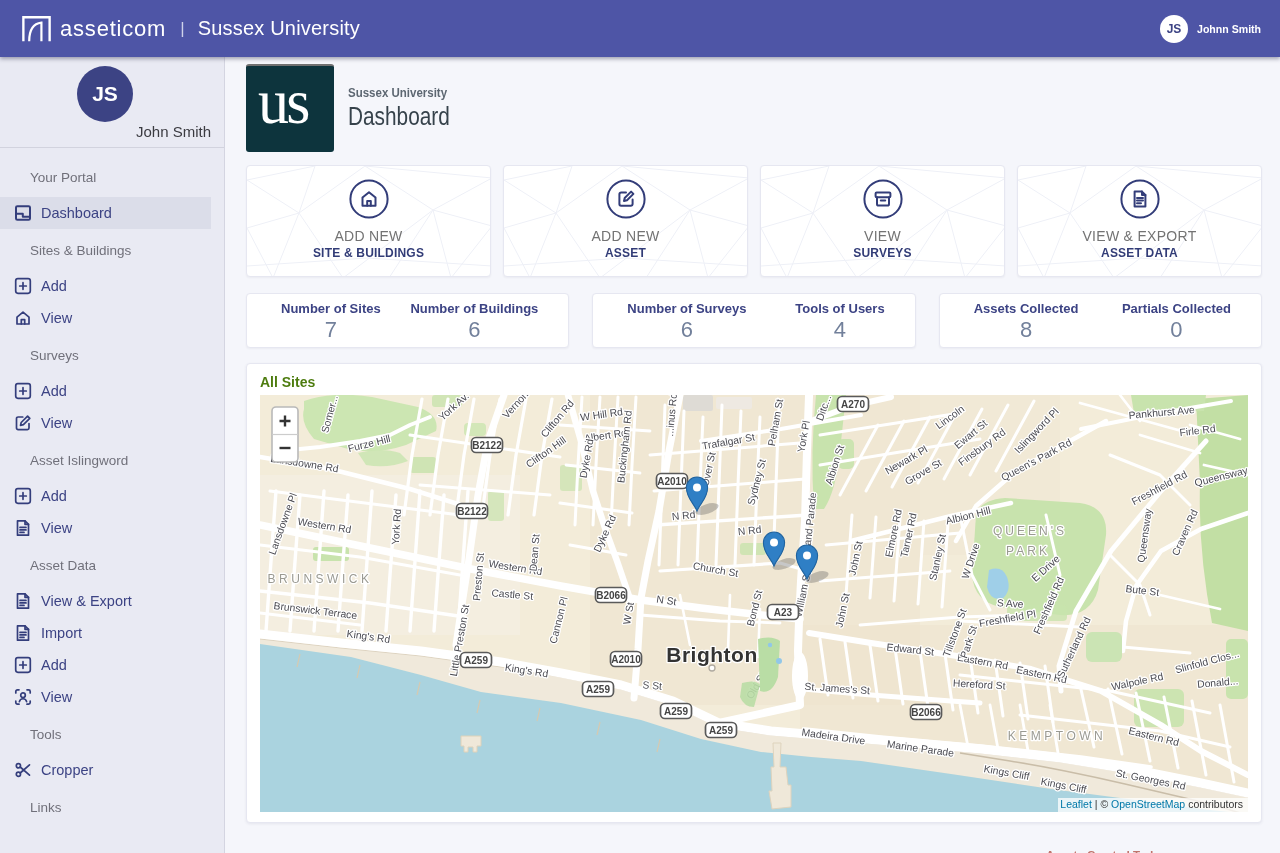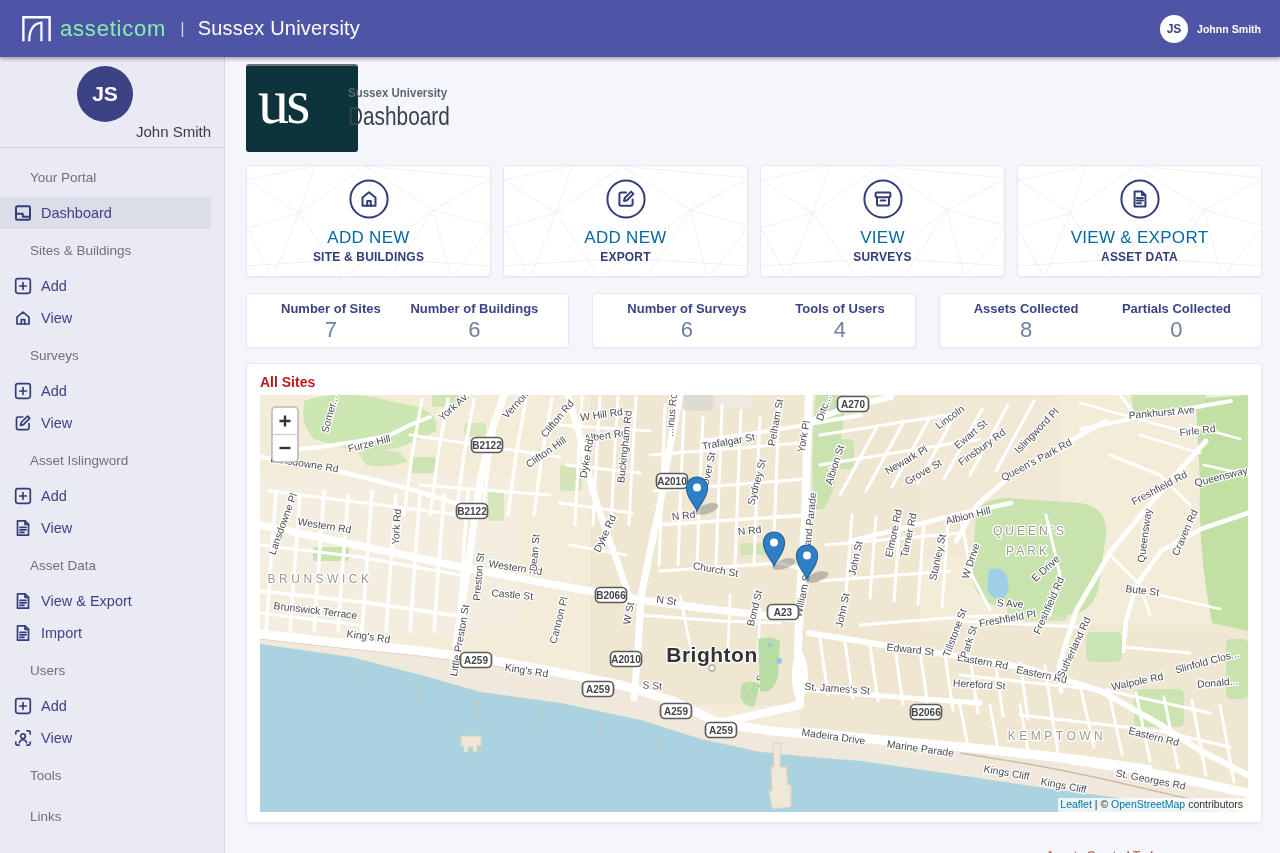--- a/index.html
+++ b/index.html
@@ -1,21 +1,21 @@
 <!DOCTYPE html>
 <html><head><meta charset="utf-8"><title>Dashboard</title>
 <style>
 *{margin:0;padding:0;box-sizing:border-box}
 html,body{width:1280px;height:853px;overflow:hidden;background:#f5f6fb;
  font-family:"Liberation Sans",sans-serif}
 
 .hdr{position:fixed;top:0;left:0;width:1280px;height:57px;background:#4e55a6;
  box-shadow:0 2px 4px rgba(60,60,90,.45);z-index:50;display:flex;align-items:center}
 .hdr .logo{display:flex;align-items:center;margin-left:21px}
-.hdr .word{color:#86efac;font-size:22px;font-weight:400;letter-spacing:.8px;margin-left:8px}
+.hdr .word{color:#ffffff;font-size:22px;font-weight:400;letter-spacing:.8px;margin-left:8px}
 .hdr .sep{color:#cfd2ea;font-size:17px;margin:0 13px 0 14px;font-weight:300}
 .hdr .uni{color:#fff;font-size:20px;font-weight:400;letter-spacing:.2px}
 .hdr .right{margin-left:auto;display:flex;align-items:center;margin-right:20px}
 .hdr .avs{width:28px;height:28px;border-radius:50%;background:#fff;color:#3c4384;
  font-weight:bold;font-size:12px;display:flex;align-items:center;justify-content:center}
 .hdr .uname{color:#fff;font-weight:bold;font-size:11.5px;margin-left:9px;width:63px;white-space:nowrap;transform:scale(.92,1);transform-origin:left center}
 
 .side{position:fixed;top:57px;left:0;bottom:0;width:225px;background:#e9eaf3;
  border-right:1px solid #d4d5e1;z-index:40}
 .avatar{width:56px;height:56px;border-radius:50%;background:#3c4384;color:#fff;
@@ -25,44 +25,44 @@
 .srule{border:none;border-top:1px solid #d2d3de;margin:7px 0 0 0}
 .slabel{font-size:13.5px;color:#70707a;font-weight:400;padding-left:30px;
  height:40px;display:flex;align-items:center;margin-top:1px}
 .slabel.first{margin-top:9px}
 .sitem{height:32px;width:211px;display:flex;align-items:center;padding-left:14px;color:#3c4384;
  font-size:14.5px}
 .sitem svg{flex:0 0 18px;margin-right:9px}
 .sitem.active{background:#dbdde9}
 
 .main{position:absolute;left:226px;top:57px;width:1054px}
-.crest{position:absolute;left:20px;top:7px;width:112px;height:88px;background:#0d343d;
+.crest{position:absolute;left:20px;top:7px;width:88px;height:88px;background:#0d343d;
  border-radius:3px;border-top:2px solid #707070;overflow:hidden}
 .crest span{position:absolute;left:12px;top:-1px;color:#fff;font-family:"Liberation Serif",serif;
  font-size:64px;letter-spacing:-3px;transform:scale(.97,1);transform-origin:left top}
 .htitle{position:absolute;left:122px;top:29px}
 .htitle .sm{font-size:12.5px;color:#5d6772;font-weight:bold;transform:scale(.92,1);transform-origin:left top}
 .htitle .big{font-size:26px;color:#36424b;margin-top:1px;font-weight:400;transform:scale(.8,1);transform-origin:left top}
 .cards{position:absolute;left:20px;top:108px;width:1016px;display:flex;gap:12px}
 .acard{position:relative;width:245px;height:112px;background:#fff;border:1px solid #e6e7f1;
  border-radius:4px;box-shadow:0 1px 2px rgba(40,40,80,.05);overflow:hidden;
  display:flex;flex-direction:column;align-items:center}
 .acard .pat{position:absolute;left:0;top:0}
 .acard .circ{margin-top:13px;z-index:2}
-.acard .l1{font-size:17px;color:#0369a1;margin-top:9px;letter-spacing:.3px;z-index:2}
+.acard .l1{font-size:14px;color:#737373;margin-top:9px;letter-spacing:.3px;z-index:2}
 .acard .l2{font-size:12px;color:#323c77;font-weight:bold;margin-top:2px;z-index:2;letter-spacing:.2px}
 .stats{position:absolute;left:20px;top:236px;width:1016px;display:flex;gap:23px}
 .scard{width:329px;height:55px;background:#fff;border:1px solid #e6e7f1;border-radius:4px;
  box-shadow:0 1px 2px rgba(40,40,80,.05);display:flex;justify-content:space-between;padding:7px 30px 0 34px}
 .scol{text-align:center}
 .scol .lab{font-size:13px;font-weight:bold;color:#3c4384}
 .scol .val{font-size:22px;color:#72809b;margin-top:2px;line-height:24px}
 .mapcard{position:absolute;left:20px;top:306px;width:1016px;height:460px;background:#fff;
  border:1px solid #e6e7f1;border-radius:4px;box-shadow:0 1px 3px rgba(40,40,80,.08)}
-.mapcard .mtitle{font-size:14px;font-weight:bold;color:#b91c1c;padding:10px 16px 0 13px}
+.mapcard .mtitle{font-size:14px;font-weight:bold;color:#4d7c0f;padding:10px 16px 0 13px}
 .mapwrap{position:absolute;left:13px;top:31px;width:988px;height:417px;overflow:hidden}
 .foot{position:absolute;left:1046px;top:849px;font-size:11.5px;color:#c0736b;font-weight:bold}
 </style></head>
 <body>
 <header class="hdr">
   <div class="logo">
       <svg width="31" height="28" viewBox="0 0 34 29" fill="none" stroke="#fff" stroke-width="2.6">
         <path d="M2.6,28 V1.6 H31.4 V28"></path>
         <path d="M9,28 C9,17.5 12,8.8 22.4,7.6 L22.4,28" stroke-width="2.4"></path>
       </svg>
@@ -143,40 +143,47 @@
       <span>View &amp; Export</span>
     </div>
     <div class="sitem">
       <svg width="18" height="18" viewBox="0 0 18 18" fill="none" stroke="#343e7c" stroke-width="1.7" stroke-linecap="round" stroke-linejoin="round">
         <path d="M3.5,1.8 H11 L14.5,5.3 V16.2 H3.5 Z"></path>
         <path d="M11,1.8 V5.3 H14.5"></path>
         <path d="M6,8.4 H12 M6,10.9 H12 M6,13.4 H10"></path>
       </svg>
       <span>Import</span>
     </div>
-    <div class="slabel">Users</div>
     <div class="sitem">
       <svg width="18" height="18" viewBox="0 0 18 18" fill="none" stroke="#343e7c" stroke-width="1.7" stroke-linecap="round" stroke-linejoin="round">
         <rect x="1.7" y="1.7" width="14.6" height="14.6" rx="2.2"></rect>
         <path d="M9,5.7 V12.3 M5.7,9 H12.3"></path>
       </svg>
       <span>Add</span>
     </div>
     <div class="sitem">
       <svg width="18" height="18" viewBox="0 0 18 18" fill="none" stroke="#343e7c" stroke-width="1.7" stroke-linecap="round" stroke-linejoin="round">
         <path d="M1.8,5 V3.4 A1.6,1.6 0 0 1 3.4,1.8 H5"></path>
         <path d="M13,1.8 h1.6 A1.6,1.6 0 0 1 16.2,3.4 V5"></path>
         <path d="M16.2,13 v1.6 a1.6,1.6 0 0 1 -1.6,1.6 H13"></path>
         <path d="M5,16.2 H3.4 A1.6,1.6 0 0 1 1.8,14.6 V13"></path>
         <circle cx="9" cy="7.2" r="2.3"></circle>
         <path d="M5.4,13.6 a3.7,3.7 0 0 1 7.2,0"></path>
       </svg>
       <span>View</span>
     </div>
     <div class="slabel">Tools</div>
+    <div class="sitem">
+      <svg width="18" height="18" viewBox="0 0 18 18" fill="none" stroke="#343e7c" stroke-width="1.7" stroke-linecap="round" stroke-linejoin="round">
+        <circle cx="4.4" cy="4.8" r="2.1"></circle>
+        <circle cx="4.4" cy="13.2" r="2.1"></circle>
+        <path d="M6.2,6 L15.5,14.2 M6.2,12 L15.5,3.8 M9.5,9 l1,.9"></path>
+      </svg>
+      <span>Cropper</span>
+    </div>
     <div class="slabel">Links</div>
 </aside>
 <div class="main">
   <div class="crest">
       <span>us</span>
     </div>
   <div class="htitle">
       <div class="sm">Sussex University</div>
       <div class="big">Dashboard</div>
     </div>
@@ -234,21 +241,21 @@
           <line x1="204" y1="112" x2="245" y2="60" stroke="#eef0f7" stroke-width="1"></line>
         </svg>
         <svg class="circ" width="40" height="40" viewBox="0 0 40 40" fill="none" stroke="#333d79" stroke-linecap="round" stroke-linejoin="round">
           <circle cx="20" cy="20" r="18.6" stroke-width="2"></circle>
           <g stroke-width="2">
             <path d="M26.6,20.4 V25 a1.7,1.7 0 0 1 -1.7,1.7 h-9.8 A1.7,1.7 0 0 1 13.4,25 v-9.8 a1.7,1.7 0 0 1 1.7,-1.7 H20"></path>
             <path d="M25.1,12.6 l2.3,2.3 L21,21.3 l-3,.7 .7,-3 z"></path>
           </g>
         </svg>
         <div class="l1">ADD NEW</div>
-        <div class="l2">EXPORT</div>
+        <div class="l2">ASSET</div>
       </div>
     <div class="acard">
         <svg class="pat" width="245" height="112">
           <line x1="52" y1="47" x2="0" y2="14" stroke="#eef0f7" stroke-width="1"></line>
           <line x1="52" y1="47" x2="0" y2="62" stroke="#eef0f7" stroke-width="1"></line>
           <line x1="52" y1="47" x2="26" y2="112" stroke="#eef0f7" stroke-width="1"></line>
           <line x1="52" y1="47" x2="68" y2="0" stroke="#eef0f7" stroke-width="1"></line>
           <line x1="52" y1="47" x2="96" y2="112" stroke="#eef0f7" stroke-width="1"></line>
           <line x1="52" y1="47" x2="118" y2="0" stroke="#eef0f7" stroke-width="1"></line>
           <line x1="186" y1="44" x2="118" y2="0" stroke="#eef0f7" stroke-width="1"></line>

